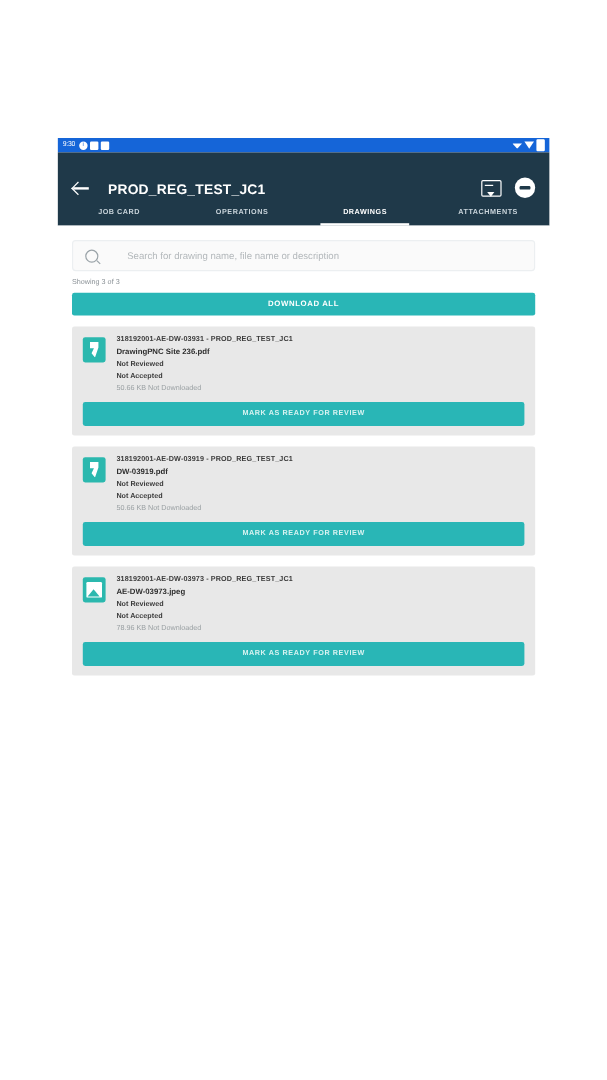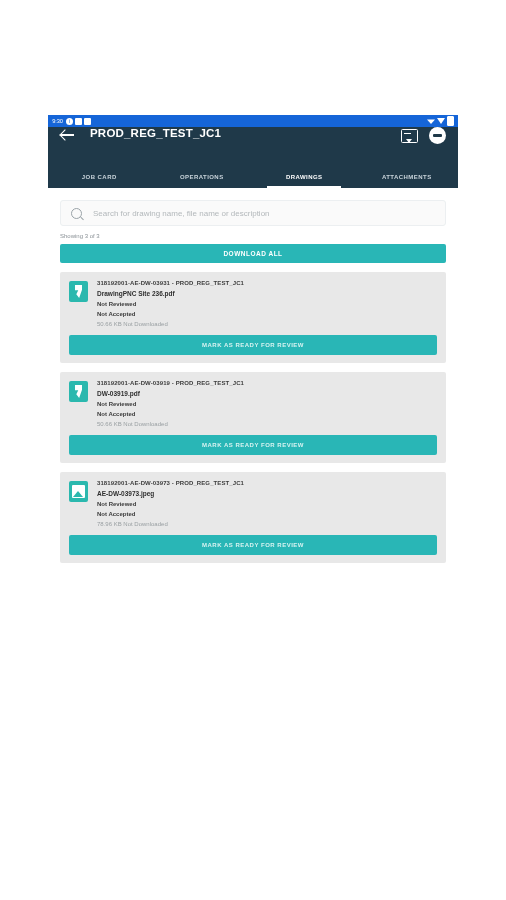--- a/index.html
+++ b/index.html
@@ -42,21 +42,21 @@
     background:#ffffff;
   }
   .sb-wifi{
     width:8px;height:6px;background:#ffffff;
     clip-path:polygon(50% 100%,0 25%,100% 25%);
   }
 
   
   .appbar{
     height:38px;background:#1f3949;
-    display:flex;align-items:flex-start;
+    display:flex;align-items:flex-end;
     padding:0 12px;box-sizing:border-box;
   }
   .back-arrow{
     width:16px;height:16px;position:relative;flex:0 0 auto;cursor:pointer;
   }
   .back-arrow::before{
     content:"";position:absolute;left:1px;top:7px;width:13px;height:1.6px;
     background:#ffffff;
   }
   .back-arrow::after{
@@ -116,21 +116,21 @@
   }
   .search-icon{
     width:9px;height:9px;border:1.3px solid #9aa3a8;border-radius:50%;
     position:relative;flex:0 0 auto;
   }
   .search-icon::after{
     content:"";position:absolute;right:-3px;bottom:-2px;width:4px;height:1.3px;
     background:#9aa3a8;transform:rotate(45deg);
   }
   .search-input{
-    border:0;outline:0;background:transparent;margin-left:9px;
+    border:0;outline:0;background:transparent;margin-left:22px;
     font-family:"Liberation Sans",sans-serif;font-size:8px;color:#3a3a3a;
     width:100%;
   }
   .search-input::placeholder{color:#b3b8bb;}
   .showing{
     font-size:6px;color:#8a9196;padding:7px 0 5px 12px;
   }
 
   .list{padding:0 12px;}
   .download-all{

